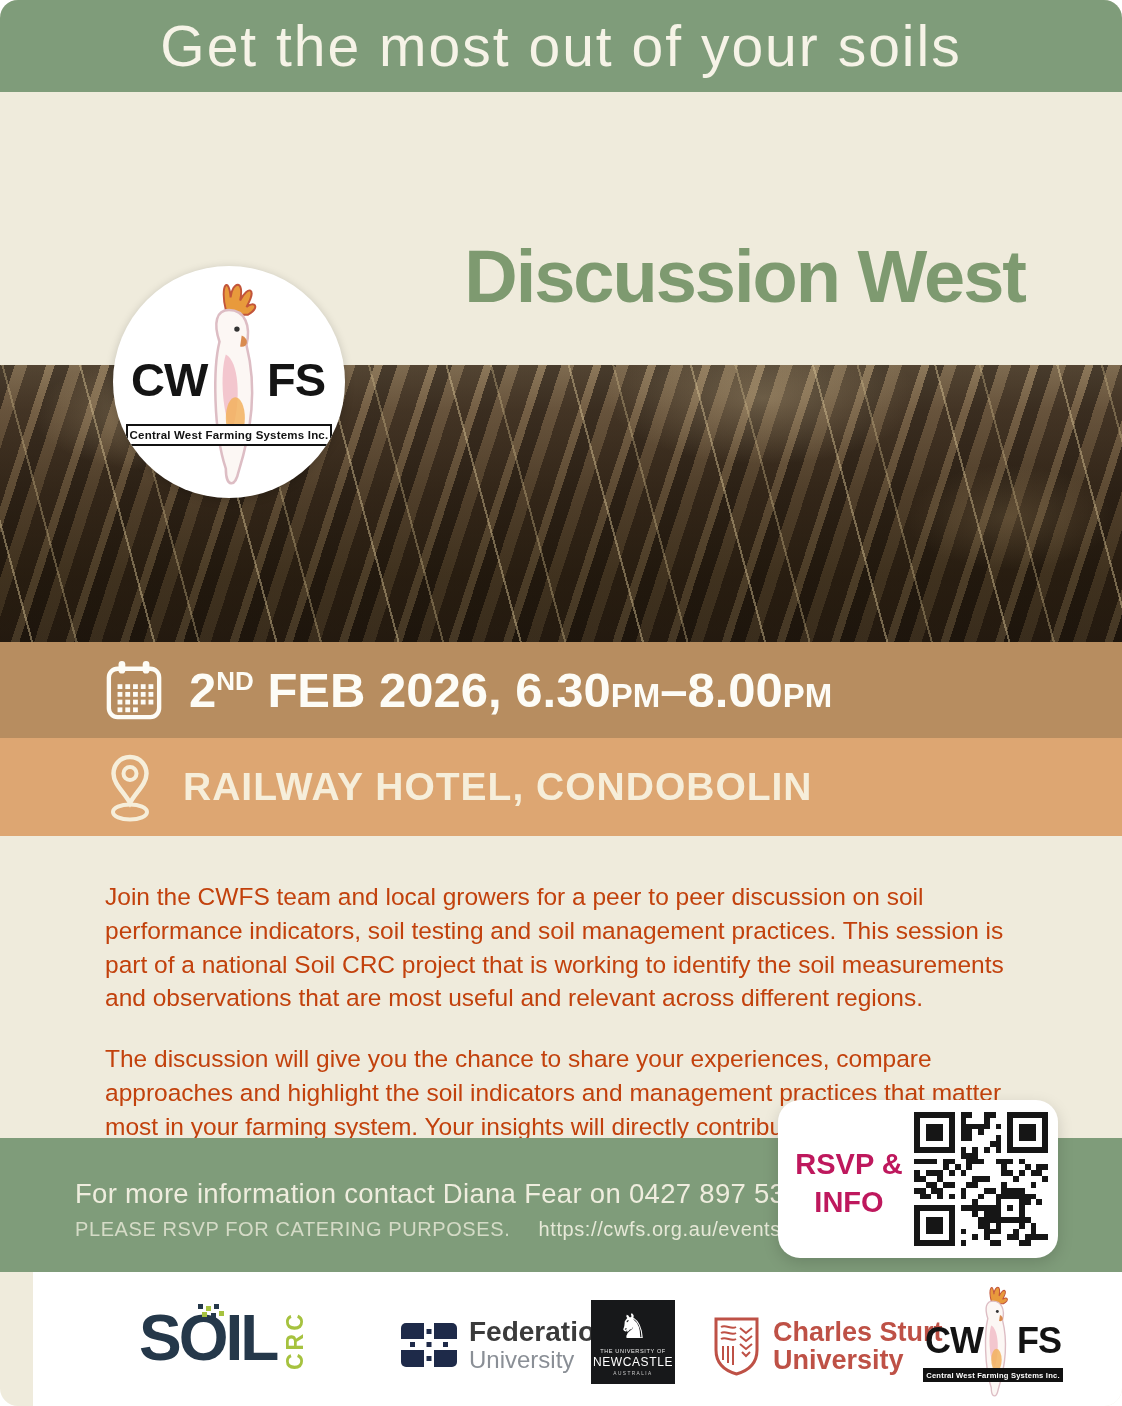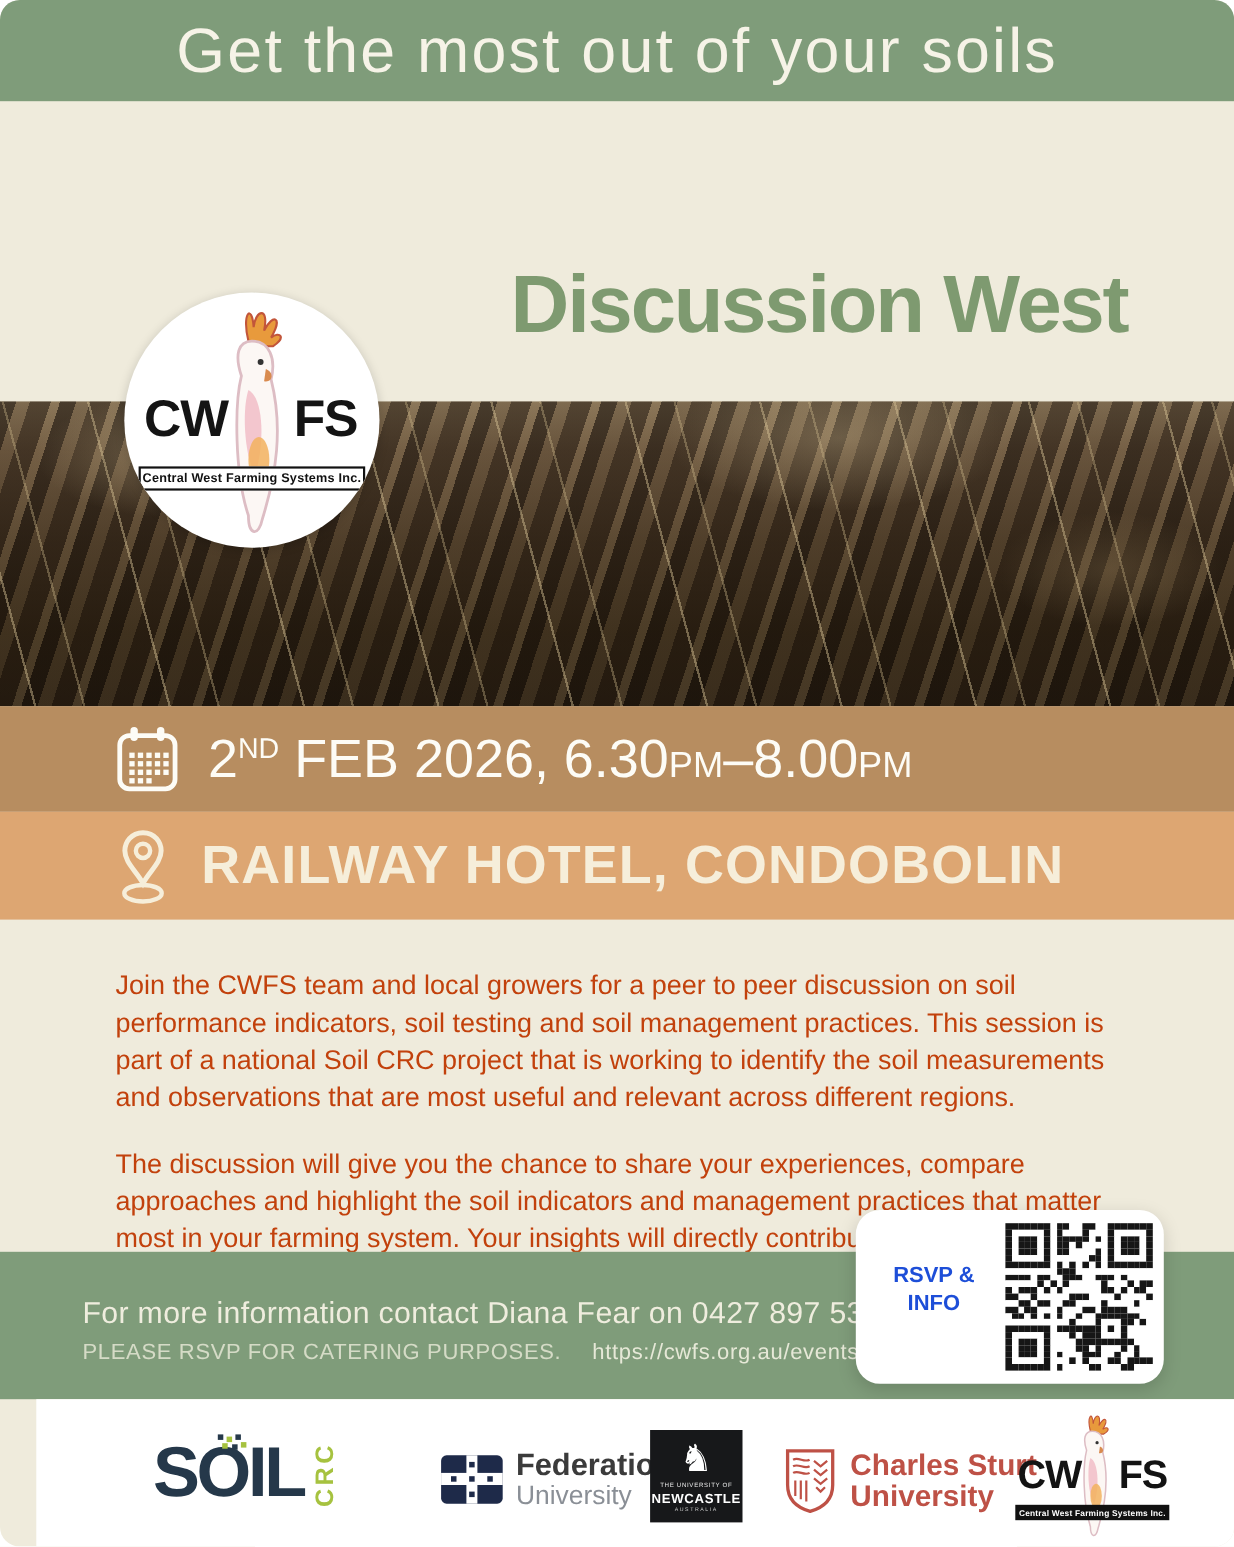--- a/index.html
+++ b/index.html
@@ -44,41 +44,41 @@
   .badge .cw{position:absolute;left:18px;top:86px;font-size:47px;font-weight:bold;color:#141414;letter-spacing:-1px;}
   .badge .fs{position:absolute;right:20px;top:86px;font-size:47px;font-weight:bold;color:#141414;letter-spacing:-1px;}
   .badge .badge-bar{
     position:absolute;left:13px;right:13px;top:158px;border:2.5px solid #111;background:#fff;
     font-size:11.5px;font-weight:bold;color:#111;text-align:center;padding:3px 0;letter-spacing:0.2px;
   }
   
   .band{position:absolute;left:0;right:0;display:flex;align-items:center;padding-left:105px;}
   .band-date{top:642px;height:96px;background:#B78D60;gap:26px;}
   .band-loc{top:738px;height:98px;background:#DDA672;gap:28px;}
-  .date-text{color:#FDFCF6;font-weight:normal;font-size:49px;letter-spacing:0;white-space:nowrap;}
+  .date-text{color:#FDFCF6;font-weight:bold;font-size:49px;letter-spacing:0;white-space:nowrap;}
   .date-text sup{font-size:26px;vertical-align:0;position:relative;top:-17px;letter-spacing:0;}
   .date-text .meridiem{font-size:33px;}
-  .loc-text{color:#F6EEDA;font-weight:bold;font-size:49px;letter-spacing:1px;white-space:nowrap;}
+  .loc-text{color:#F6EEDA;font-weight:bold;font-size:39px;letter-spacing:1px;white-space:nowrap;}
   .band-icon{flex:0 0 auto;display:block;}
   
   .body-copy{position:absolute;top:856px;left:105px;width:928px;color:#c2410c;margin-top:24px;}
   .body-copy p{margin:0 0 27px 0;font-size:24.5px;line-height:1.38;font-weight:400;}
   
   .green-band{position:absolute;top:1138px;left:0;right:0;height:134px;background:#7F9C7A;}
   .contact-line{position:absolute;left:75px;top:40px;font-size:27.5px;color:#EFEDDE;letter-spacing:0.3px;}
   .rsvp-line{position:absolute;left:75px;top:80px;font-size:20px;color:rgba(242,240,224,0.75);letter-spacing:0.6px;}
   .rsvp-line .url{margin-left:22px;color:rgba(248,246,232,0.85);}
   
   .rsvp-card{
     position:absolute;left:778px;top:1100px;width:280px;height:158px;background:#ffffff;
     border-radius:22px;box-shadow:0 5px 16px rgba(0,0,0,0.15);
   }
   .rsvp-label{
     position:absolute;left:0;top:46px;width:142px;text-align:center;
-    color:#1d4ed8;font-weight:bold;font-size:20px;line-height:1.3;
+    color:#be185d;font-weight:bold;font-size:29px;line-height:1.3;
   }
   .qr{
     position:absolute;right:10px;top:12px;width:134px;height:134px;background:#fff;
     display:grid;grid-template-columns:repeat(23,1fr);grid-template-rows:repeat(23,1fr);
   }
   .qr i{display:block;background:#fff;}
   .qr i.on{background:#161616;}
   
   .footer{position:absolute;top:1272px;left:0;right:0;height:134px;background:#ffffff;margin-left:33px;}
   .soil-logo{position:absolute;left:106px;top:38px;display:flex;align-items:flex-start;}
@@ -88,21 +88,21 @@
   .soil-crc{writing-mode:vertical-rl;transform:rotate(180deg);color:#A6C23F;font-weight:bold;font-size:23px;letter-spacing:3px;margin-left:6px;height:62px;text-align:center;}
   .fed-logo{position:absolute;left:367px;top:46px;display:flex;align-items:center;gap:11px;}
   .fed-text .fed-name{font-size:28px;font-weight:bold;color:#3b3b3b;line-height:1.02;}
   .fed-text .fed-sub{font-size:24px;color:#8a8f96;line-height:1.05;}
   .uon-logo{
     position:absolute;left:558px;top:28px;width:84px;height:84px;background:#17181a;
     display:flex;flex-direction:column;align-items:center;justify-content:center;color:#fff;
   }
   .uon-horse{font-size:34px;line-height:1;color:#fff;}
   .uon-l1{font-size:5.6px;letter-spacing:0.6px;margin-top:5px;color:#e9e9e9;}
-  .uon-l2{font-size:12px;font-weight:bold;letter-spacing:0.6px;margin-top:1px;}
+  .uon-l2{font-size:12px;font-weight:normal;letter-spacing:0.6px;margin-top:1px;}
   .uon-l3{font-size:4.8px;letter-spacing:1.4px;margin-top:2px;color:#c9c9c9;}
   .csu-logo{position:absolute;left:680px;top:44px;display:flex;align-items:center;gap:13px;}
   .csu-text{font-family:Liberation Sans, sans-serif;color:#BE5146;font-size:27px;line-height:1.05;font-weight:bold;}
   .cwfs-mini{position:absolute;left:890px;top:10px;width:140px;height:118px;}
   .cwfs-mini .bird{position:absolute;left:50%;top:-4px;transform:translateX(-50%);width:52px;height:126px;}
   .cwfs-mini .cw{position:absolute;left:2px;top:38px;font-size:36px;font-weight:bold;color:#131313;letter-spacing:-1px;}
   .cwfs-mini .fs{position:absolute;right:2px;top:38px;font-size:36px;font-weight:bold;color:#131313;letter-spacing:-1px;}
   .cwfs-mini .mini-bar{
     position:absolute;left:0;right:0;top:86px;background:#111;color:#fff;
     font-size:7.6px;font-weight:bold;text-align:center;padding:2.5px 0;letter-spacing:0.2px;

